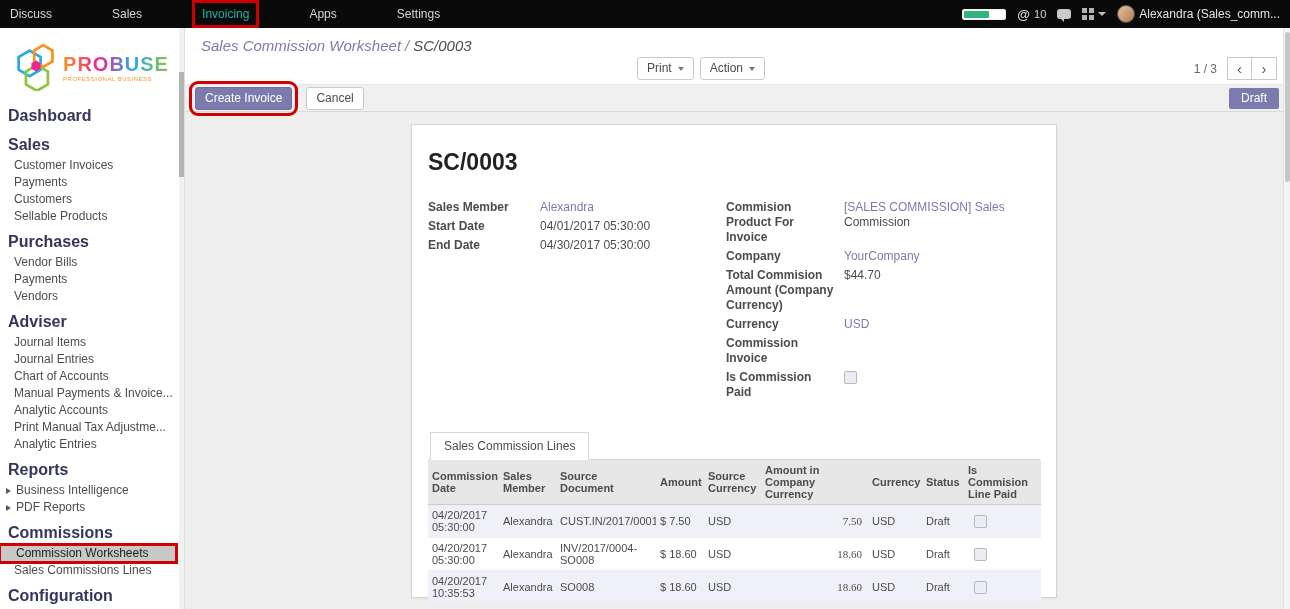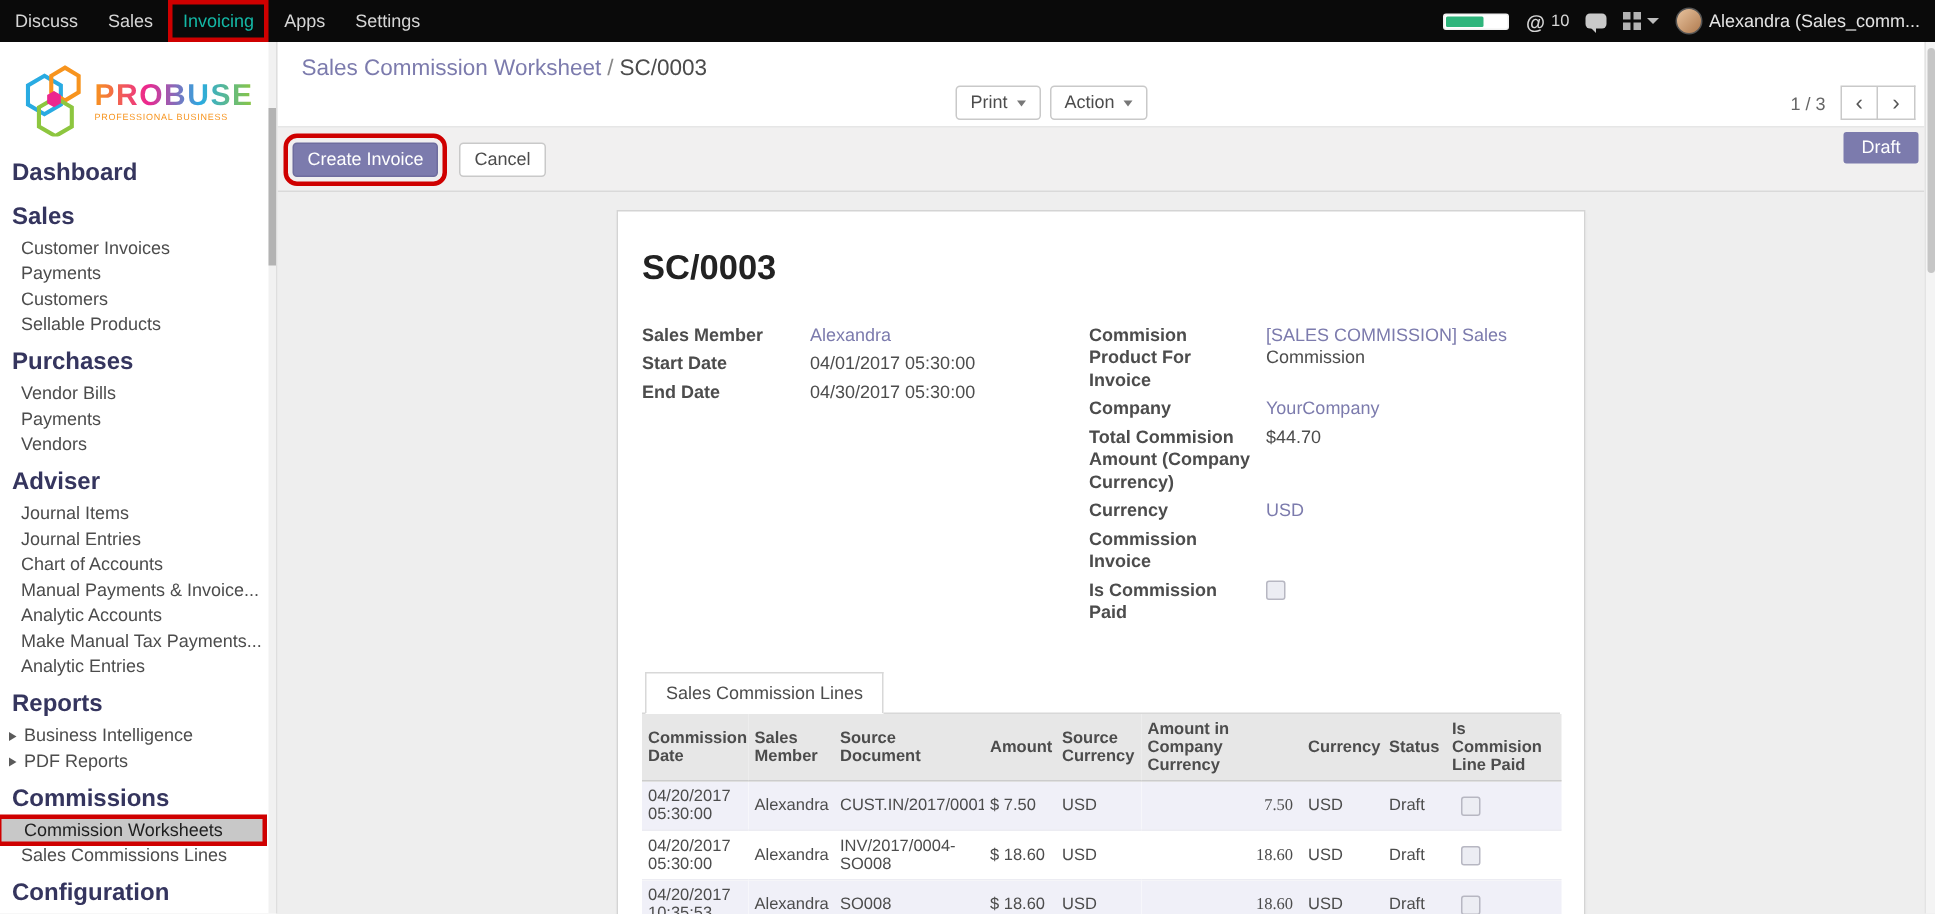--- a/index.html
+++ b/index.html
@@ -2,21 +2,21 @@
 <html><head>
 <meta charset="utf-8">
 <style>
   * { margin:0; padding:0; box-sizing:border-box; }
   html,body { width:1290px; height:609px; overflow:hidden; background:#eeeeee;
               font-family:"Liberation Sans", sans-serif; }
 
   
   .topbar { position:absolute; top:0; left:0; width:1290px; height:28px; background:#0a0a0a;
             color:#d6d6d6; font-size:12px; display:flex; align-items:stretch; z-index:30; }
-  .tb-menu { display:flex; }
+  .tb-menu { display:flex;gap:40px; }
   .tb-item { line-height:28px; padding:0 10px; cursor:pointer; white-space:nowrap; }
   .tb-item.active { color:#14b8a6; outline:3px solid #cf0000; outline-offset:-3px; }
   .tb-right { margin-left:auto; display:flex; align-items:center; gap:11px; padding-right:10px; }
   .battery { width:44px; height:11px; background:#fff; border:1px solid #f0f0f0; border-radius:2px; position:relative; }
   .battery .fill { position:absolute; left:1px; top:1px; bottom:1px; width:25px; background:#2fb57c; border-radius:1px; }
   .sysicon { display:flex; align-items:center; gap:4px; cursor:pointer; color:#cfcfcf; }
   .at-glyph { font-size:13px; font-weight:bold; color:#d6d6d6; }
   .count { font-size:11px; color:#d6d6d6;text-align:center; }
   .bubble { width:14px; height:10px; background:#c9c9c9; border-radius:3px; position:relative; }
   .bubble:after { content:""; position:absolute; left:3px; bottom:-3px; border-left:4px solid transparent;
@@ -50,36 +50,36 @@
   .side-scroll { position:absolute; top:0; right:0; width:5px; height:100%; background:#f1f1f1; }
   .side-scroll .thumb { position:absolute; top:44px; left:0; width:5px; height:105px; background:#b3b3b3; }
 
   
   .main { position:absolute; top:28px; left:185px; width:1098px; height:581px; }
   .page-scroll { position:absolute; top:28px; right:0; width:7px; height:581px; background:#f4f4f4;
                  border-left:1px solid #e3e3e3; z-index:25; }
   .page-scroll .thumb { position:absolute; top:4px; left:1px; width:5px; height:150px; background:#c6c6c6; border-radius:3px; }
 
   .cp { height:56px; background:#fff; position:relative; }
-  .breadcrumb { position:absolute; left:16px; top:9px; font-size:15px; color:#7c7bad; }
+  .breadcrumb { position:absolute; left:16px; top:9px; font-size:15px; color:#7c7bad;font-style:italic; }
   .breadcrumb .sep { color:#888; margin:0 4px; }
   .breadcrumb .current { color:#4c4c4c; }
   .cp-buttons { position:absolute; left:452px; top:29px; display:flex; gap:6px; }
   .btn { font-size:12px; padding:4px 9px; background:#fff; border:1px solid #c9c9c9; border-radius:3px;
          color:#4c4c4c; cursor:pointer; display:inline-flex; align-items:center; gap:6px; line-height:13px; }
   .btn .caret { width:0; height:0; border-left:3.5px solid transparent; border-right:3.5px solid transparent;
                 border-top:4px solid #777; }
   .pager { position:absolute; right:6px; top:29px; display:flex; align-items:center; gap:10px;
            font-size:12px; color:#666; }
   .pager-btns { display:flex; }
   .pager-btn { width:25px; height:23px; background:#fff; border:1px solid #c9c9c9; color:#555;
                display:flex; align-items:center; justify-content:center; font-size:15px; cursor:pointer; }
   .pager-btn.next { border-left:none; }
 
-  .statusbar { height:44px; background:#f1f0f0; border-top:1px solid #e6e6e6; border-bottom:1px solid #d9d9d9;
+  .statusbar { height:28px; background:#f1f0f0; border-top:1px solid #e6e6e6; border-bottom:1px solid #d9d9d9;
                position:relative; display:flex; align-items:center; padding-left:10px; gap:14px; z-index:10; }
   .btn-primary { background:#7c7bad; border-color:#6e6d9e; color:#fff; }
   .annotated-btn { outline:3px solid #cf0000; outline-offset:3px; }
   .status-chip { position:absolute; right:4px; top:3px; height:21px; line-height:21px; padding:0 12px;
                  background:#7c7bad; color:#fff; font-size:12px; border-radius:2px; }
 
   .content { height:497px; background:#eeeeee; overflow:hidden; }
   .sheet { width:646px; height:474px; margin:12px auto 0; background:#fff; border:1px solid #d4d4d4;
            padding:24px 16px 0; box-shadow:0 1px 2px rgba(0,0,0,0.05); }
   .sheet-title { font-size:23px; font-weight:bold; color:#222; margin-bottom:24px; }
@@ -179,21 +179,21 @@
       <div class="nav-item">Payments</div>
       <div class="nav-item">Vendors</div>
     </div>
     <div class="sec">
       <div class="sec-title">Adviser</div>
       <div class="nav-item">Journal Items</div>
       <div class="nav-item">Journal Entries</div>
       <div class="nav-item">Chart of Accounts</div>
       <div class="nav-item">Manual Payments &amp; Invoice...</div>
       <div class="nav-item">Analytic Accounts</div>
-      <div class="nav-item">Make Manual Tax Payments...</div>
+      <div class="nav-item">Print Manual Tax Adjustme...</div>
       <div class="nav-item">Analytic Entries</div>
     </div>
     <div class="sec">
       <div class="sec-title">Reports</div>
       <div class="nav-item">
           <span class="tri-right"></span>
           <span>Business Intelligence</span>
         </div>
       <div class="nav-item">
           <span class="tri-right"></span>

